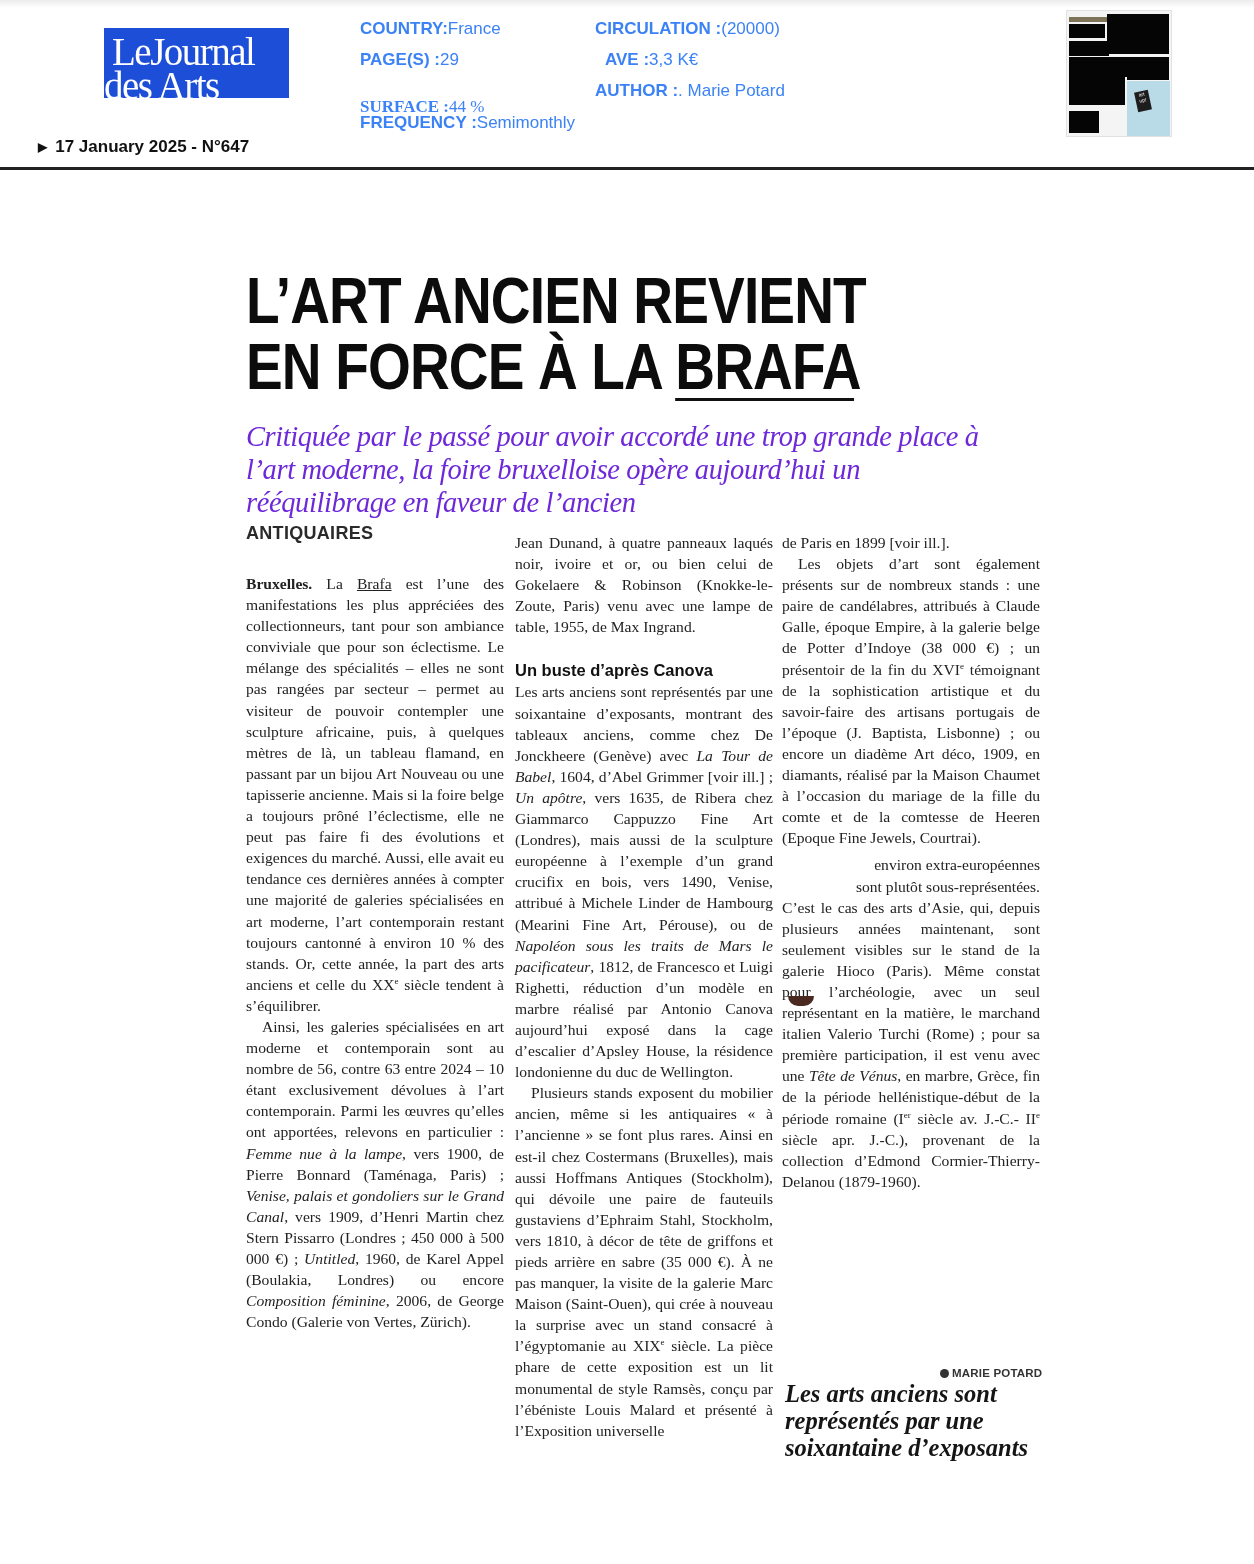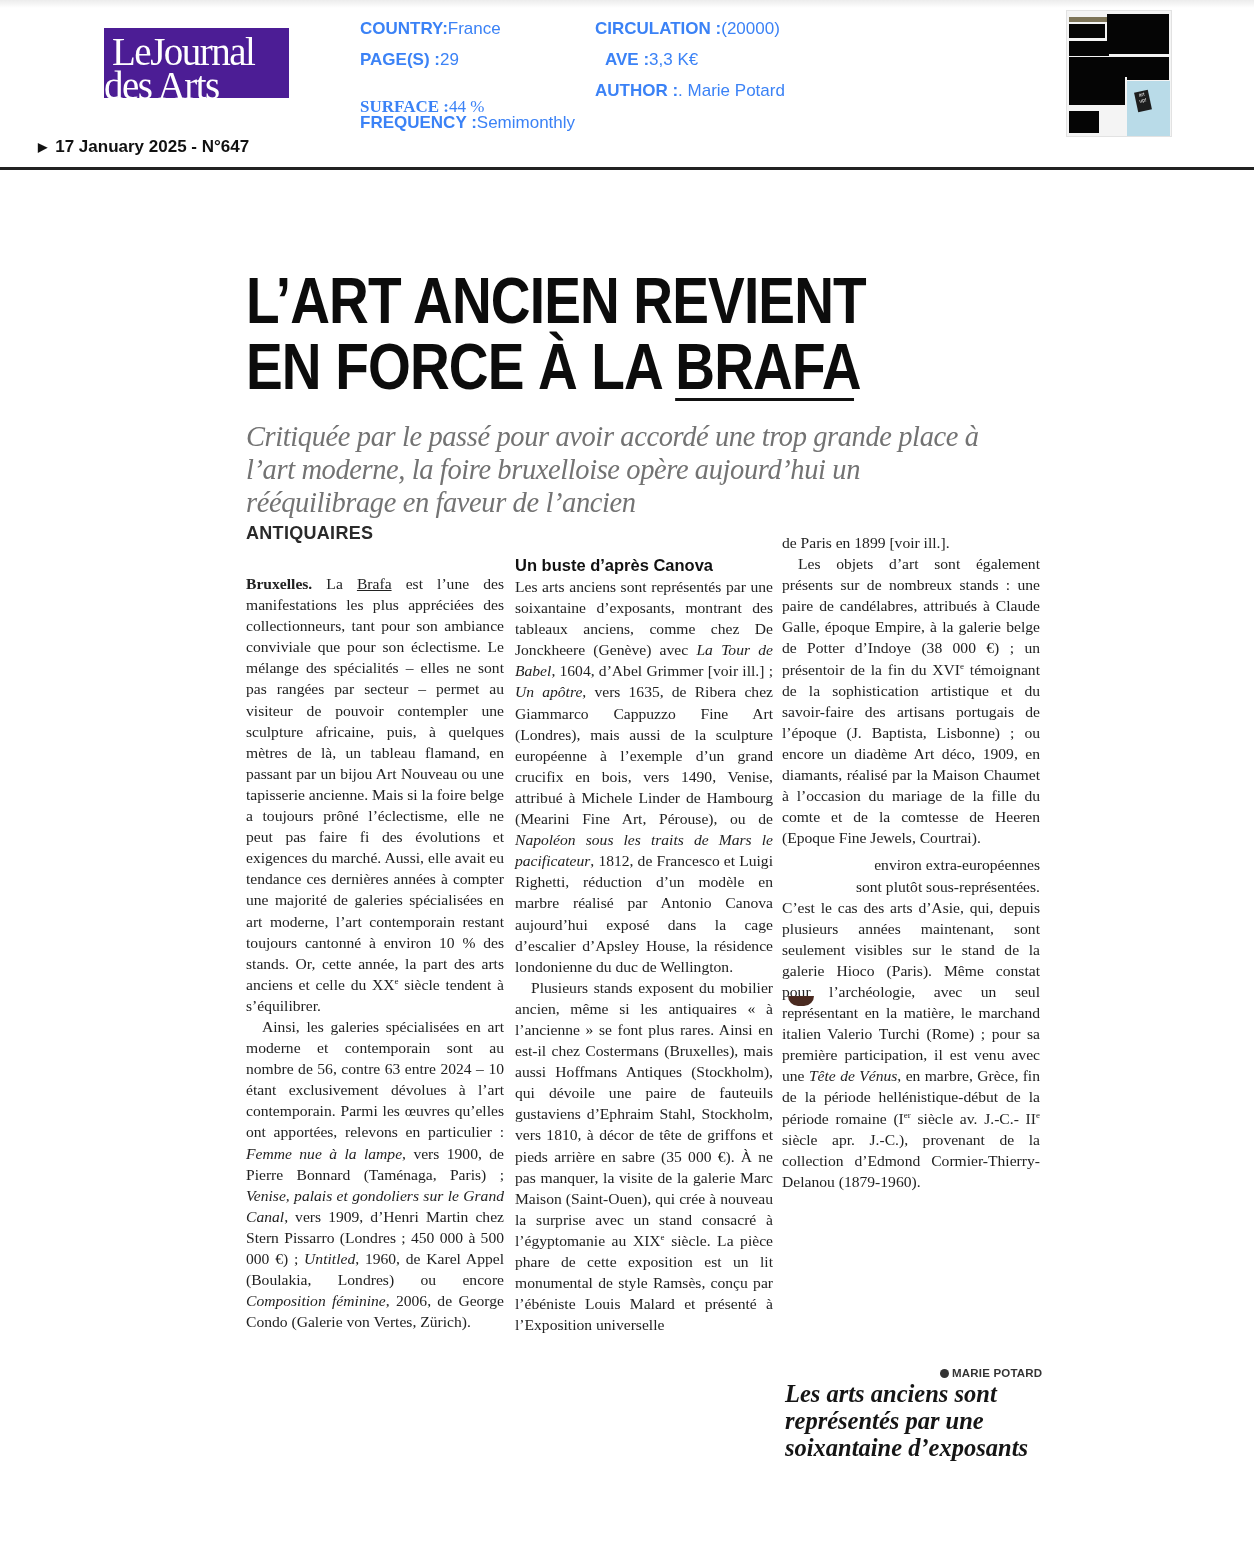--- a/index.html
+++ b/index.html
@@ -1,38 +1,38 @@
 <!DOCTYPE html>
 <html><head>
   <meta charset="utf-8">
   <style>
     html, body { margin: 0; padding: 0; background: #ffffff; }
     body { width: 1254px; height: 1564px; position: relative; overflow: hidden; font-family: "Liberation Serif", serif; color: #1a1a1a; }
 
     
     .topshade { position: absolute; left: 0; top: 0; width: 1254px; height: 8px; background: linear-gradient(#ececec, #ffffff); }
-    .logo { position: absolute; left: 104px; top: 28px; width: 185px; height: 70px; background: #4c1d95; color: #ffffff; font-family: "Liberation Serif", serif; }
+    .logo { position: absolute; left: 104px; top: 28px; width: 185px; height: 70px; background: #1d4ed8; color: #ffffff; font-family: "Liberation Serif", serif; }
     .logo .l1 { position: absolute; left: 8px; top: 6px; font-size: 39px; line-height: 36px; letter-spacing: -1.5px; }
     .logo .l2 { position: absolute; left: 0; top: 40px; font-size: 39px; line-height: 36px; letter-spacing: -1.5px; }
     .issue { position: absolute; left: 38px; top: 137px; font-family: "Liberation Sans", sans-serif; font-weight: bold; font-size: 17px; color: #111; }
     .issue .arrow { font-size: 12px; margin-right: 8px; position: relative; top: -1px; }
     .meta { position: absolute; font-family: "Liberation Sans", sans-serif; font-size: 17px; color: #3b82f6; white-space: nowrap; }
     .meta b { font-weight: bold; }
     .thumb { position: absolute; left: 1066px; top: 10px; width: 104px; height: 125px; background: #f4f4f4; border: 1px solid #e2e2e2; overflow: hidden; }
     .thumb .b { position: absolute; background: #050505; }
     .thumb .tan { position: absolute; left: 2px; top: 6px; width: 80px; height: 5px; background: #7d7458; }
     .thumb .cover { position: absolute; left: 60px; top: 70px; width: 43px; height: 55px; background: #b9dbe8; }
     .thumb .cover .tag { position: absolute; left: 9px; top: 10px; width: 14px; height: 20px; background: #1d1d1d; transform: rotate(-12deg); color: #fff; font-family: "Liberation Sans", sans-serif; font-size: 5px; line-height: 6px; text-align: center; }
     .rule { position: absolute; left: 0; top: 167px; width: 1254px; height: 3px; background: #222; }
 
     
     .title { position: absolute; left: 246px; top: 268px; font-family: "Liberation Sans", sans-serif; font-weight: bold; font-size: 64px; line-height: 66px; color: #0c0c0c; letter-spacing: -1px; transform: scaleX(0.86); transform-origin: left top; white-space: nowrap; }
     .title .brafa { position: relative; }
     .title .brafa::after { content: ""; position: absolute; left: 0; right: 8px; bottom: 2px; height: 3px; background: #111; }
-    .standfirst { position: absolute; left: 246px; top: 420px; width: 760px; font-family: "Liberation Serif", serif; font-style: italic; font-size: 28.5px; line-height: 33px; color: #737373; letter-spacing: -0.4px; }
+    .standfirst { position: absolute; left: 246px; top: 420px; width: 760px; font-family: "Liberation Serif", serif; font-style: italic; font-size: 28.5px; line-height: 33px; color: #6d28d9; letter-spacing: -0.4px; }
     .rubric { position: absolute; left: 246px; top: 523px; font-family: "Liberation Sans", sans-serif; font-weight: bold; font-size: 18px; color: #2a2a2a; letter-spacing: 0.3px; }
 
     .col { position: absolute; width: 258px; font-family: "Liberation Serif", serif; font-size: 15.6px; line-height: 21.1px; color: #222; text-align: justify; }
     .col p { margin: 0; text-indent: 16px; }
     .col p.noind { text-indent: 0; }
     .col1 { left: 246px; top: 573px; font-family: Liberation Serif, serif; }
     .col2 { left: 515px; top: 532px; }
     .col3 { left: 782px; top: 532px; }
     .subhead { font-family: "Liberation Sans", sans-serif; font-weight: bold; font-size: 16.5px; line-height: 22px; margin: 22px 0 0 0; color: #111; text-indent: 0; }
     .lead { font-weight: bold; }
@@ -91,20 +91,21 @@
 <div class="standfirst">Critiquée par le passé pour avoir accordé une trop grande place à l’art moderne, la foire bruxelloise opère aujourd’hui un rééquilibrage en faveur de l’ancien</div>
 
 <div class="rubric">ANTIQUAIRES</div>
 
 <div class="col col1">
   <p class="noind"><span class="lead">Bruxelles.</span><span> La </span><span class="u">Brafa</span><span> est l’une des manifestations les plus appréciées des collectionneurs, tant pour son ambiance conviviale que pour son éclectisme. Le mélange des spécialités – elles ne sont pas rangées par secteur – permet au visiteur de pouvoir contempler une sculpture africaine, puis, à quelques mètres de là, un tableau flamand, en passant par un bijou Art Nouveau ou une tapisserie ancienne. Mais si la foire belge a toujours prôné l’éclectisme, elle ne peut pas faire fi des évolutions et exigences du marché. Aussi, elle avait eu tendance ces dernières années à compter une majorité de galeries spécialisées en art moderne, l’art contemporain restant toujours cantonné à environ 10 % des stands. Or, cette année, la part des arts anciens et celle du XX</span><sup>e</sup><span> siècle tendent à s’équilibrer.</span></p>
   <p><span>Ainsi, les galeries spécialisées en art moderne et contemporain sont au nombre de 56, contre 63 entre 2024 – 10 étant exclusivement dévolues à l’art contemporain. Parmi les œuvres qu’elles ont apportées, relevons en particulier : </span><i>Femme nue à la lampe</i><span>, vers 1900, de Pierre Bonnard (Taménaga, Paris) ; </span><i>Venise, palais et gondoliers sur le Grand Canal</i><span>, vers 1909, d’Henri Martin chez Stern Pissarro (Londres ; 450 000 à 500 000 €) ; </span><i>Untitled</i><span>, 1960, de Karel Appel (Boulakia, Londres) ou encore </span><i>Composition féminine</i><span>, 2006, de George Condo (Galerie von Vertes, Zürich).</span></p>
 </div>
 
 <div class="col col2">
+  <p class="noind">Jean Dunand, à quatre panneaux laqués noir, ivoire et or, ou bien celui de Gokelaere &amp; Robinson (Knokke-le-Zoute, Paris) venu avec une lampe de table, 1955, de Max Ingrand.</p>
   <div class="subhead">Un buste d’après Canova</div>
   <p class="noind"><span>Les arts anciens sont représentés par une soixantaine d’exposants, montrant des tableaux anciens, comme chez De Jonckheere (Genève) avec </span><i>La Tour de Babel</i><span>, 1604, d’Abel Grimmer [voir ill.] ; </span><i>Un apôtre</i><span>, vers 1635, de Ribera chez Giammarco Cappuzzo Fine Art (Londres), mais aussi de la sculpture européenne à l’exemple d’un grand crucifix en bois, vers 1490, Venise, attribué à Michele Linder de Hambourg (Mearini Fine Art, Pérouse), ou de </span><i>Napoléon sous les traits de Mars le pacificateur</i><span>, 1812, de Francesco et Luigi Righetti, réduction d’un modèle en marbre réalisé par Antonio Canova aujourd’hui exposé dans la cage d’escalier d’Apsley House, la résidence londonienne du duc de Wellington.</span></p>
   <p><span>Plusieurs stands exposent du mobilier ancien, même si les antiquaires « à l’ancienne » se font plus rares. Ainsi en est-il chez Costermans (Bruxelles), mais aussi Hoffmans Antiques (Stockholm), qui dévoile une paire de fauteuils gustaviens d’Ephraim Stahl, Stockholm, vers 1810, à décor de tête de griffons et pieds arrière en sabre (35 000 €). À ne pas manquer, la visite de la galerie Marc Maison (Saint-Ouen), qui crée à nouveau la surprise avec un stand consacré à l’égyptomanie au XIX</span><sup>e</sup><span> siècle. La pièce phare de cette exposition est un lit monumental de style Ramsès, conçu par l’ébéniste Louis Malard et présenté à l’Exposition universelle</span></p>
 </div>
 
 <div class="col col3">
   <p class="noind">de Paris en 1899 [voir ill.].</p>
   <p><span>Les objets d’art sont également présents sur de nombreux stands : une paire de candélabres, attribués à Claude Galle, époque Empire, à la galerie belge de Potter d’Indoye (38 000 €) ; un présentoir de la fin du XVI</span><sup>e</sup><span> témoignant de la sophistication artistique et du savoir-faire des artisans portugais de l’époque (J. Baptista, Lisbonne) ; ou encore un diadème Art déco, 1909, en diamants, réalisé par la Maison Chaumet à l’occasion du mariage de la fille du comte et de la comtesse de Heeren (Epoque Fine Jewels, Courtrai).</span></p>
   <div class="wrapline" style="margin-top:6px;">environ extra-européennes</div>
   <div class="wrapline">sont plutôt sous-représentées.</div>

